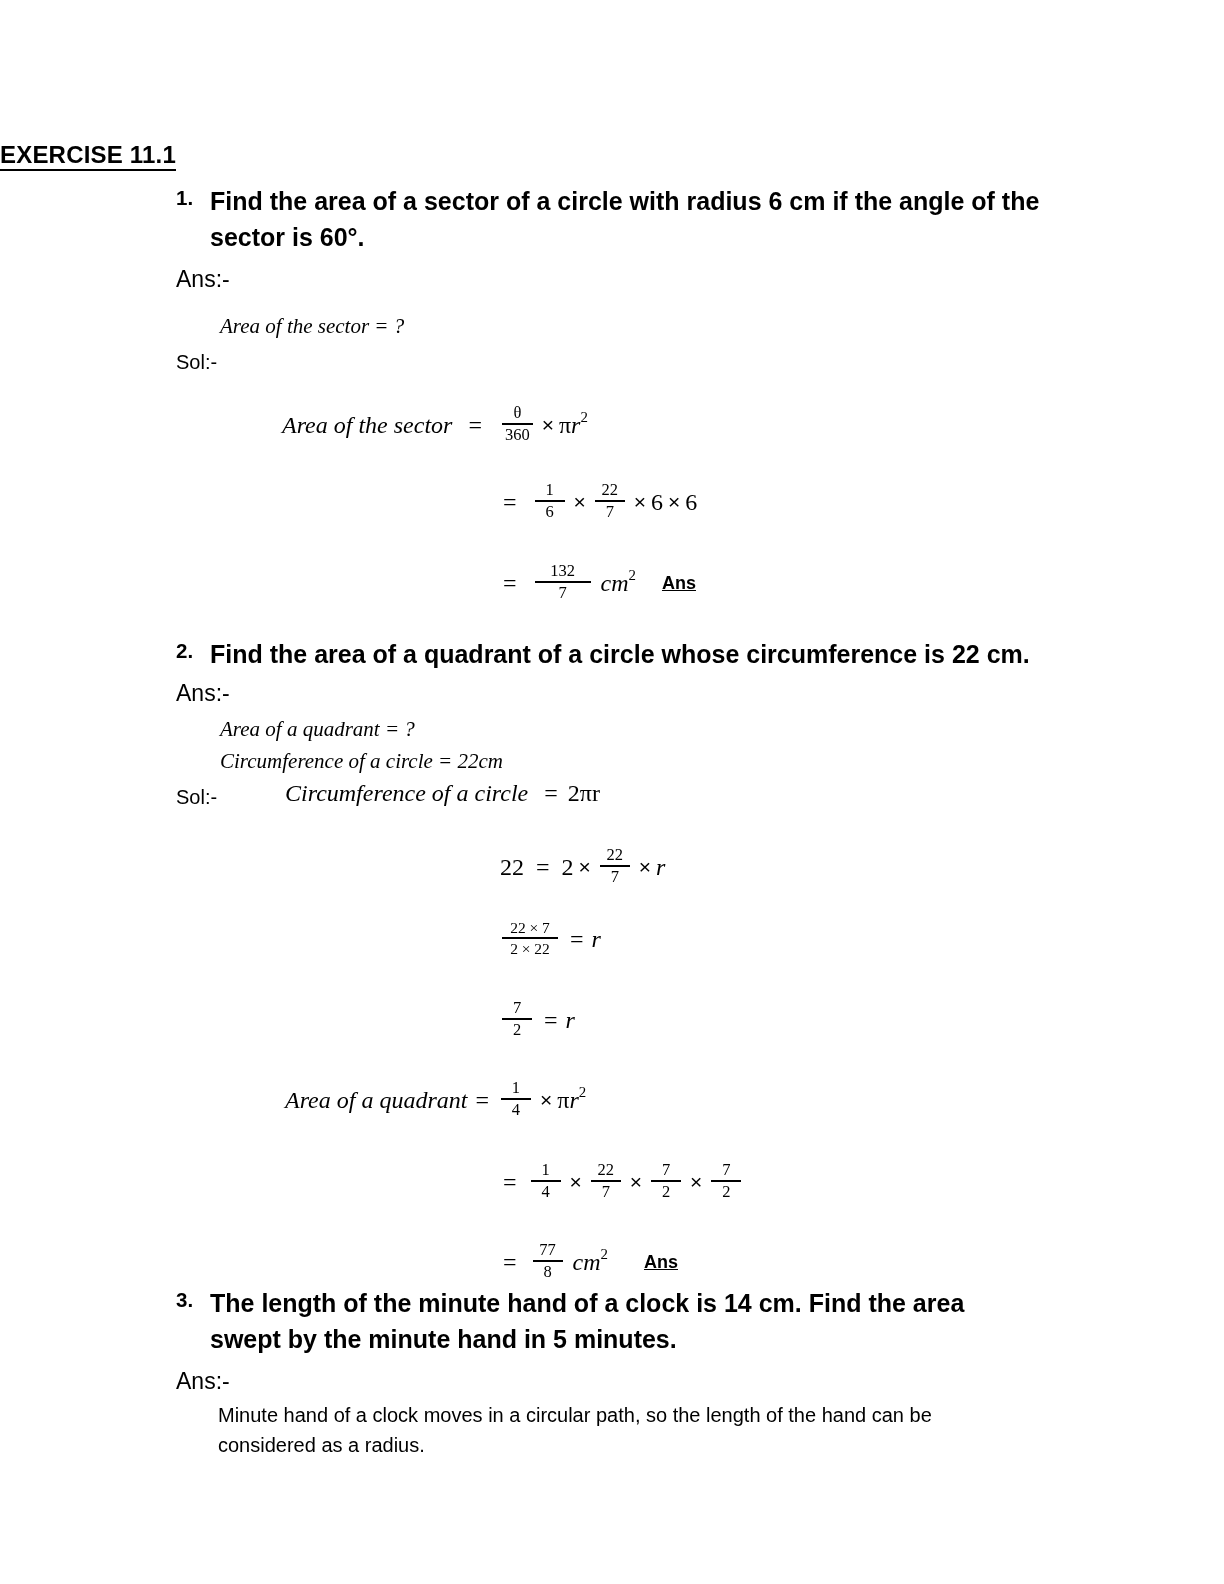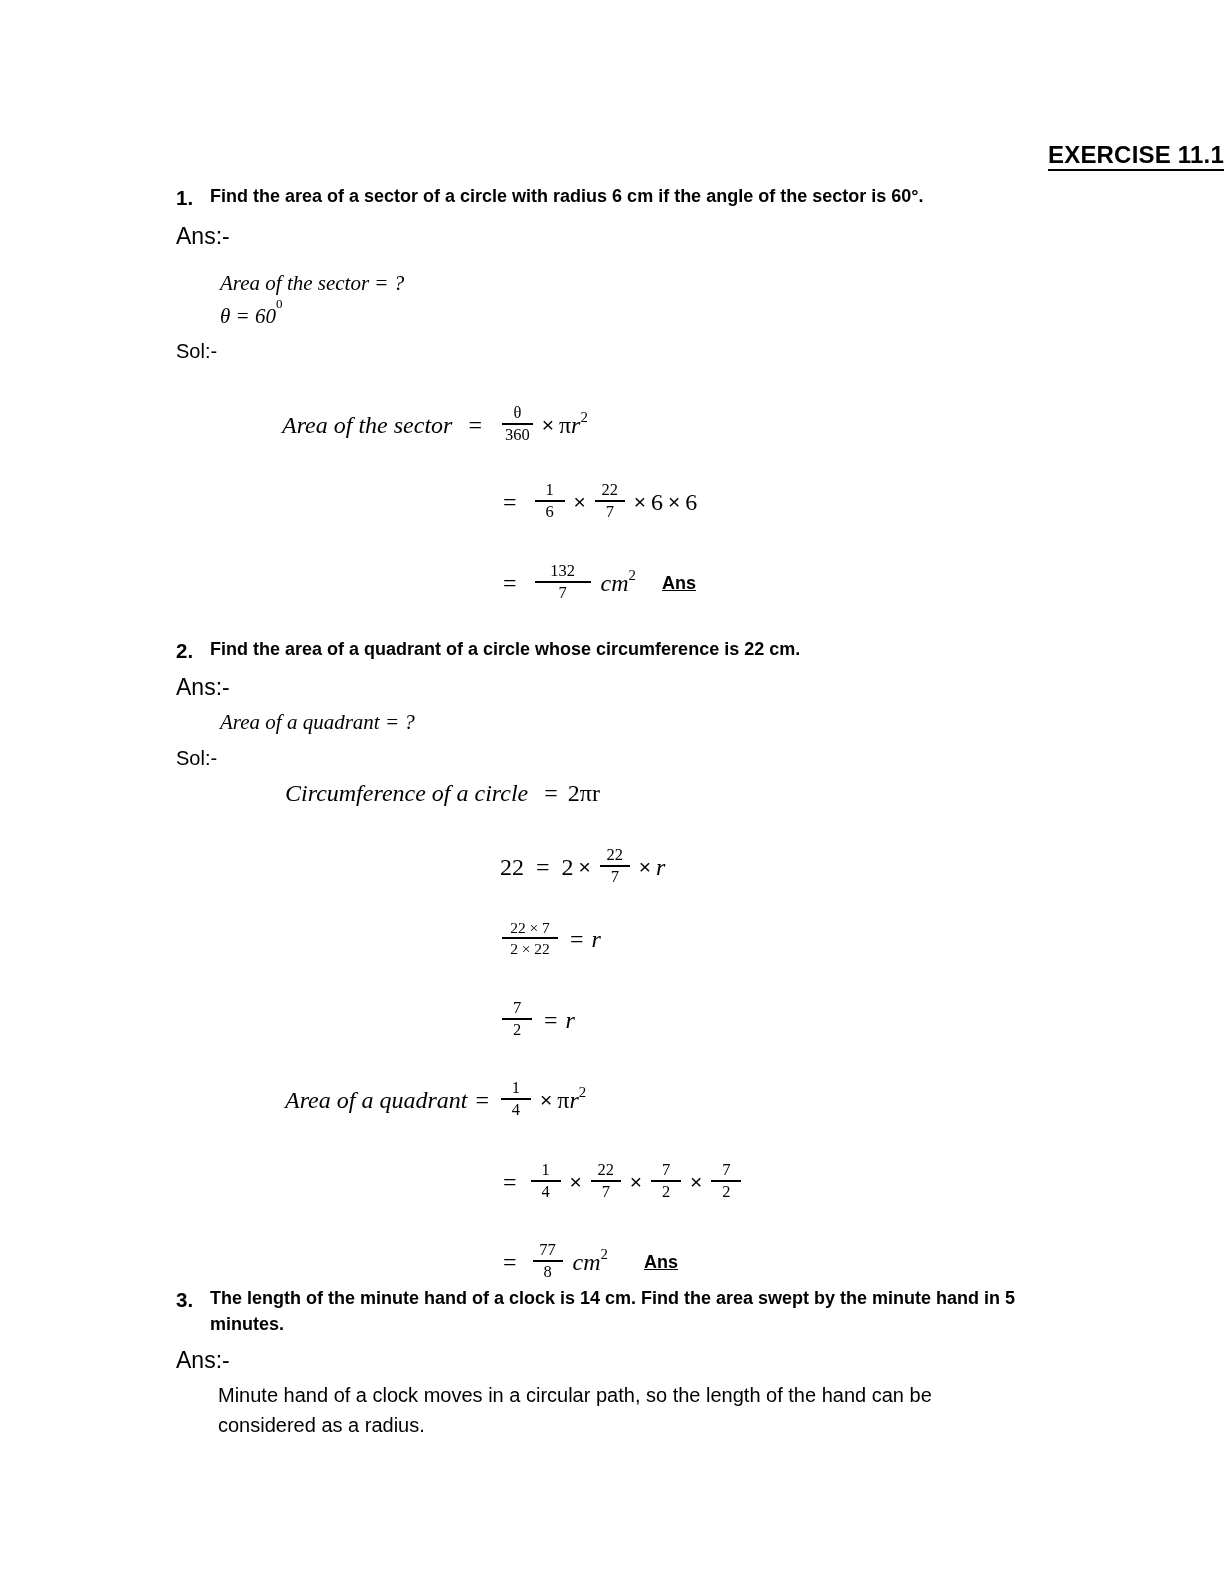--- a/index.html
+++ b/index.html
@@ -22,21 +22,21 @@
     height: 1584px;
     padding: 0;
   }
 
   
   .doc-title {
     position: absolute;
     left: 0;
     top: 141px;
     width: 1224px;
-    text-align: right;
+    text-align: left;
     font-size: 24px;
     font-weight: bold;
     letter-spacing: 0.2px;
   }
   .doc-title span {
     border-bottom: 2px solid #000;
     padding-bottom: 1px;
   }
 
   
@@ -47,21 +47,21 @@
     align-items: flex-start;
   }
   .qnum {
     font-size: 20.5px;
     font-weight: bold;
     width: 34px;
     flex: 0 0 34px;
     line-height: 1.45;
   }
   .qtext {
-    font-size: 18px;
+    font-size: 25px;
     font-weight: bold;
     line-height: 1.45;
   }
 
   .ans-label {
     font-size: 23px;
     line-height: 1.5;
     margin-left: 0px;
   }
   .sol-label {
@@ -159,23 +159,20 @@
     <span>EXERCISE 11.1</span>
   </div>
 
   <div class="qblock" style="left:176px; top:183px; width:870px;">
     <div class="qnum-row">
       <div class="qnum">1.</div>
       <div class="qtext" style="width:830px;">Find the area of a sector of a circle with radius 6 cm if the angle of the sector is 60°.</div>
     </div>
     <div class="ans-label" style="margin-top:6px;">Ans:-</div>
     <div class="given-line" style="margin-top:14px;">Area of the sector  =  ?</div>
-    <div class="given-line">
-      <span>θ = 60</span><span class="sup upr">0</span>
-    </div>
     <div class="sol-label" style="margin-top:4px;">Sol:-</div>
   </div>
 
   <div class="math" style="left:282px; top:405px;">
     <span class="ital">Area of the sector</span>
     <span class="eq" style="padding-left:16px;padding-right:16px;">=</span>
     <span class="frac">
       <span class="top">θ</span>
       <span class="bar"></span>
       <span class="bot">360</span>
@@ -217,20 +214,21 @@
     <span class="ans-tag">Ans</span>
   </div>
 
   <div class="qblock" style="left:176px; top:636px; width:870px;">
     <div class="qnum-row">
       <div class="qnum">2.</div>
       <div class="qtext" style="width:830px;">Find the area of a quadrant of a circle whose circumference is 22 cm.</div>
     </div>
     <div class="ans-label" style="margin-top:4px;">Ans:-</div>
     <div class="given-line" style="margin-top:2px;">Area of a quadrant  =  ?</div>
+    <div class="given-line">Circumference of a circle  =  22cm</div>
     <div class="sol-label" style="margin-top:4px;">Sol:-</div>
   </div>
 
   <div class="math" style="left:285px; top:780px;">
     <span class="ital">Circumference of a circle</span>
     <span class="eq" style="padding-left:16px;padding-right:10px;">=</span>
     <span class="upr">2πr</span>
   </div>
 
   <div class="math" style="left:500px; top:847px;">

